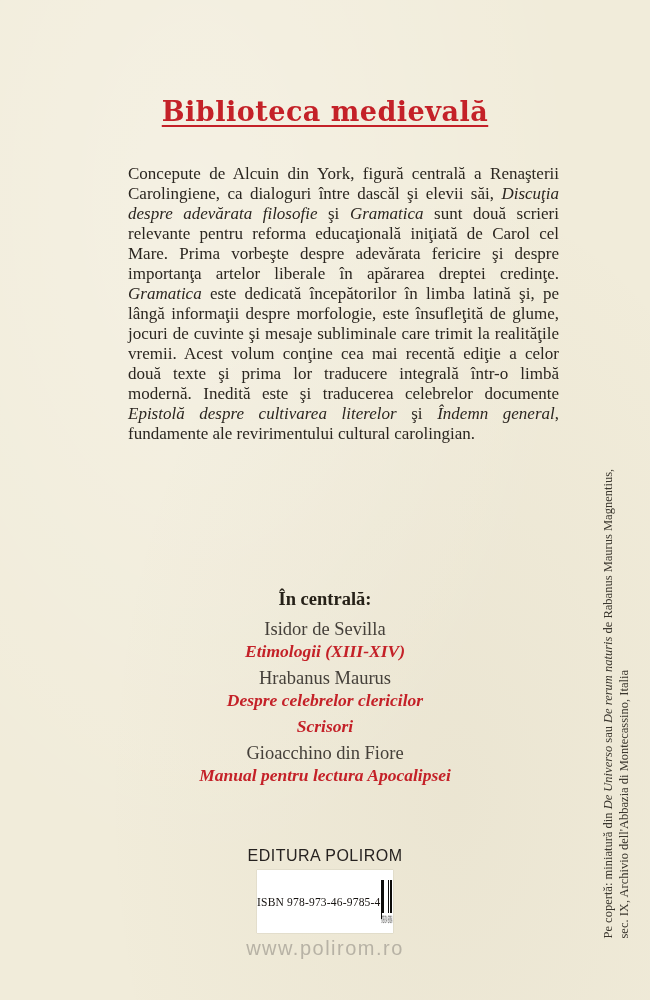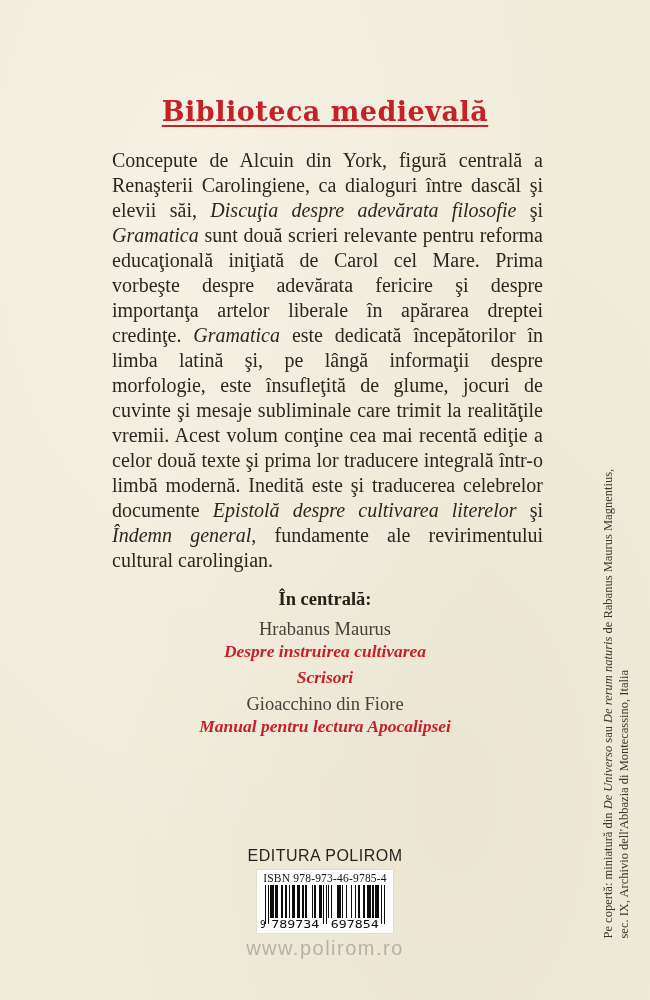--- a/index.html
+++ b/index.html
@@ -28,22 +28,22 @@
     font-weight:bold;
     font-size:27px;
     color:var(--accent);
     text-decoration:underline;
     text-decoration-thickness:2px;
     text-underline-offset:4px;
     letter-spacing:.5px;
   }
   .synopsis{
     position:absolute;left:112px;top:148px;width:431px;
-    margin:0;
-    font-size:20px;line-height:25px;
+    margin:16px;
+    font-size:17px;line-height:20px;
     text-align:justify;
     color:var(--ink);
   }
   .upcoming{
     position:absolute;top:588px;left:0;right:0;
     text-align:center;
   }
   .upcoming-heading{
     font-weight:bold;font-size:18.5px;line-height:22px;
     margin-bottom:8px;color:#262118;
@@ -59,21 +59,21 @@
     position:absolute;top:847px;left:0;right:0;
     text-align:center;
     font-family:"Liberation Sans", sans-serif;
     font-weight:normal;font-size:16px;letter-spacing:.5px;
     color:#262220;
   }
   .barcode-box{
     position:absolute;left:257px;top:870px;width:136px;height:63px;
     background:#ffffff;
     box-shadow:0 0 1px rgba(0,0,0,.25);
-    display:flex;flex-direction:column;align-items:center;
+    display:flex;flex-direction:row;align-items:center;
     padding-top:1px;box-sizing:border-box;
   }
   .isbn-label{
     font-family:"Liberation Serif", serif;
     font-size:11.5px;line-height:14px;color:#15110e;
     white-space:nowrap;letter-spacing:.2px;
   }
   .barcode-svg{display:block;width:130px;height:44px;}
   .website{
     position:absolute;top:937px;left:0;right:0;
@@ -98,22 +98,26 @@
 <div class="cover">
 
   <div class="series-title">Biblioteca medievală</div>
 
   <p class="synopsis"><span>Concepute de Alcuin din York, figură centrală a Renaşterii Carolingiene, ca dialoguri între dascăl şi elevii săi, </span><i>Discuţia despre adevărata filosofie</i><span> şi </span><i>Gramatica</i><span> sunt două scrieri relevante pentru reforma educaţională iniţiată de Carol cel Mare. Prima vorbeşte despre adevărata fericire şi despre importanţa artelor liberale în apărarea dreptei credinţe. </span><i>Gramatica</i><span> este dedicată începătorilor în limba latină şi, pe lângă informaţii despre morfologie, este însufleţită de glume, jocuri de cuvinte şi mesaje subliminale care trimit la realităţile vremii. Acest volum conţine cea mai recentă ediţie a celor două texte şi prima lor traducere integrală într-o limbă modernă. Inedită este şi traducerea celebrelor documente </span><i>Epistolă despre cultivarea literelor</i><span> şi </span><i>Îndemn general</i><span>, fundamente ale revirimentului cultural carolingian.</span></p>
 
   <div class="upcoming">
     <div class="upcoming-heading">În centrală:</div>
 
     <div class="entry">
+      <div class="entry-author">Isidor de Sevilla</div>
+      <div class="entry-title">Etimologii (XIII-XIV)</div>
+    </div>
+    <div class="entry">
       <div class="entry-author">Hrabanus Maurus</div>
-      <div class="entry-title">Despre instruirea cultivarea</div>
+      <div class="entry-title">Despre celebrelor clericilor</div>
     </div>
     <div class="entry">
       <div class="entry-title">Scrisori</div>
     </div>
     <div class="entry">
       <div class="entry-author">Gioacchino din Fiore</div>
       <div class="entry-title">Manual pentru lectura Apocalipsei</div>
     </div>
   </div>
 

